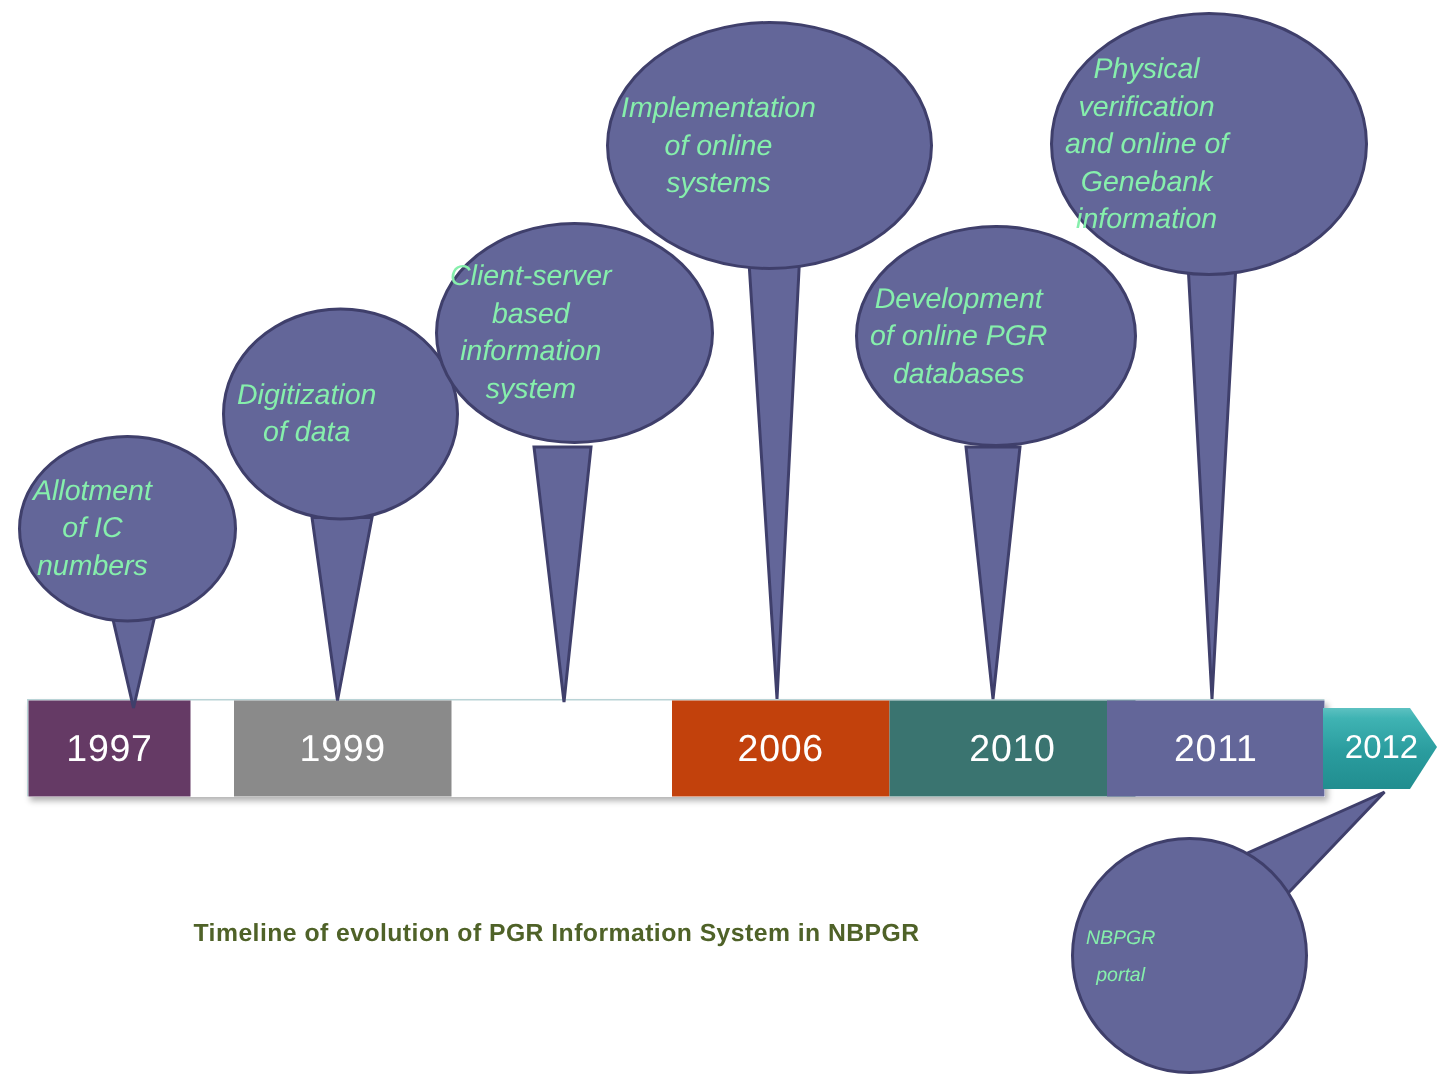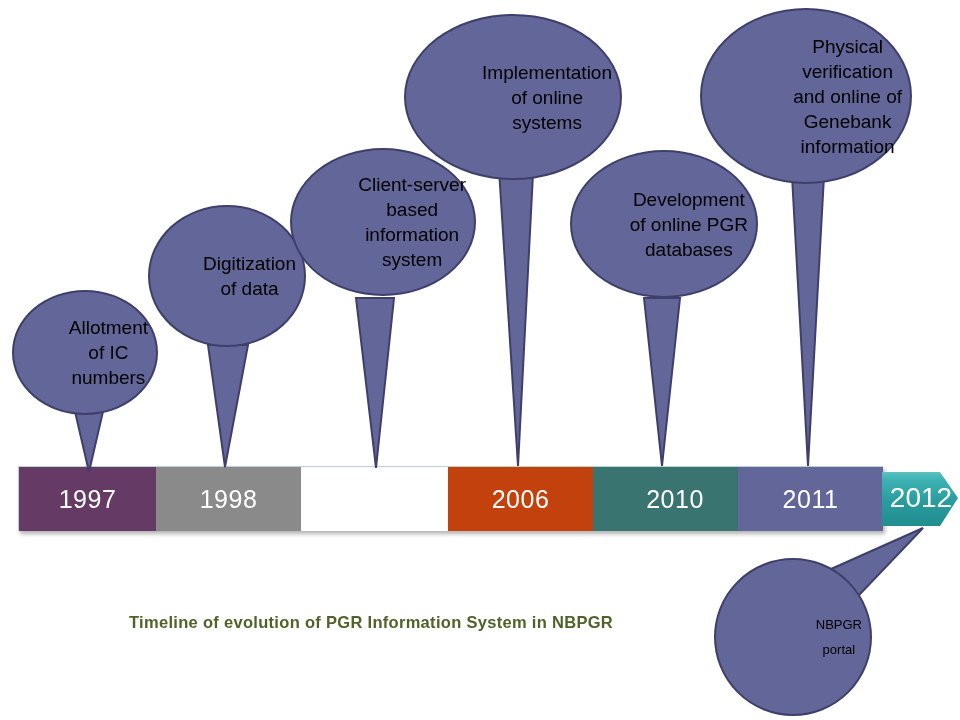--- a/index.html
+++ b/index.html
@@ -43,49 +43,50 @@
   .seg-label { pointer-events: none; }
 
   
   #seg-2012 {
     position: absolute;
     left: 882px;
     top: 464px;
     width: 76px;
     height: 68px;
     color: #ffffff;
-    font-size: 28px;
+    font-size: 22px;
     line-height: 68px;
     text-align: center;
     padding-left: 2px;
     box-sizing: border-box;
     clip-path: polygon(0 8px, 58px 8px, 76px 34px, 58px 62px, 0 62px);
     background: linear-gradient(to bottom, #7fd2d2 0%, #3fb3b3 22%, #2a9c9e 55%, #1f8a8c 100%);
     filter: drop-shadow(2px 3px 3px rgba(0,0,0,0.35));
   }
 
   
   .callout {
     position: absolute;
   }
   .bubble {
     position: absolute;
     background: #636699;
     border: 2px solid #3f3f6b;
     border-radius: 50%;
-    color: #000000;
+    color: #86efac;
     display: flex;
     align-items: center;
-    justify-content: flex-end;
+    justify-content: flex-start;
     text-align: center;
     font-size: 19px;
     line-height: 25px;
     box-sizing: border-box;
     z-index: 2;
     padding: 0 8px;
+    font-style: italic;
   }
 
   
   #caption {
     position: absolute;
     left: 110px;
     top: 613px;
     font-size: 16.5px;
     font-weight: bold;
     color: #4f6228;
@@ -93,25 +94,25 @@
     white-space: nowrap;
     margin-left: 19px;
   }
 </style>
 </head>
 <body>
 
 <div id="canvas">
 
   <div id="timeline-bar">
-    <div class="seg" style="left:0px;   width:137px; background:#653a65;">
+    <div class="seg" style="left:0px;   width:108px; background:#653a65;">
       <span class="seg-label">1997</span>
     </div>
     <div class="seg" style="left:137px; width:145px; background:#8a8a8a;">
-      <span class="seg-label">1998</span>
+      <span class="seg-label">1999</span>
     </div>
     <div class="seg" style="left:429px; width:145px; background:#c2410c;">
       <span class="seg-label">2006</span>
     </div>
     <div class="seg" style="left:574px; width:164px; background:#3a7470;">
       <span class="seg-label">2010</span>
     </div>
     <div class="seg" style="left:719px; width:145px; background:#636699;">
       <span class="seg-label">2011</span>
     </div>

